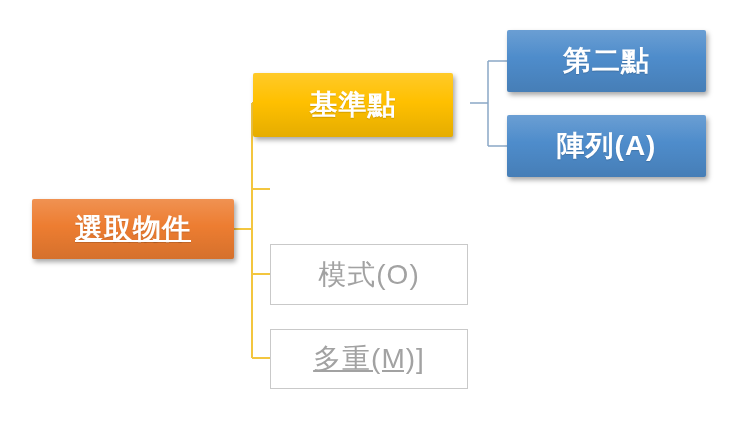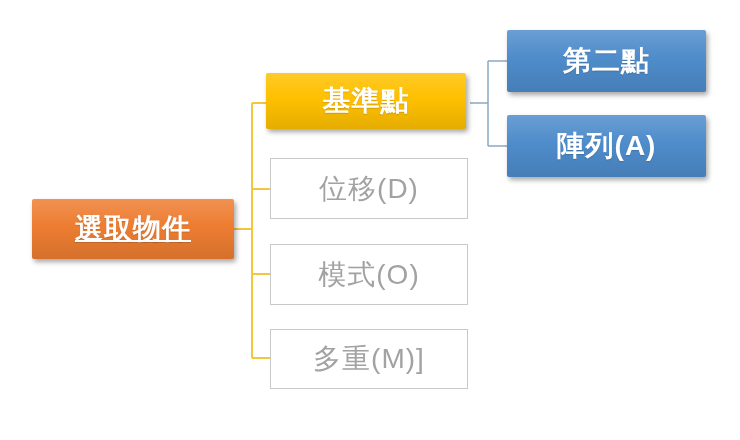--- a/index.html
+++ b/index.html
@@ -21,33 +21,33 @@
   }
   .node.filled{
     color:#ffffff;
     font-weight:bold;
     border-radius:2px;
     background-image:linear-gradient(to bottom, rgba(255,255,255,0.16), rgba(255,255,255,0) 45%, rgba(0,0,0,0.10));
     box-shadow:2px 3px 5px rgba(0,0,0,0.35);
     text-shadow:0 1px 1px rgba(0,0,0,0.15);
   }
   .node.root{background-color:var(--root_orange,#ED7D31); left:32px; top:199px; width:202px; height:60px;text-decoration:underline;}
-  .node.base{background-color:var(--base_yellow,#FFC000); left:266px; top:73px;  width:200px; height:56px;}
+  .node.base{background-color:var(--base_yellow,#FFC000); left:253px; top:73px;  width:200px; height:64px;}
   .node.blue1{background-color:var(--branch_blue,#4E8CCB); left:507px; top:30px;  width:199px; height:62px;}
   .node.blue2{background-color:var(--branch_blue,#4E8CCB); left:507px; top:115px; width:199px; height:62px;}
   .node.outline{
     background:#ffffff;
     border:1px solid var(--outline_border,#C9C9C9);
     color:var(--outline_text,#A2A2A2);
     font-weight:normal;
     border-radius:0;
   }
   .node.o1{left:270px; top:158px; width:198px; height:61px;}
   .node.o2{left:270px; top:244px; width:198px; height:61px;text-align:center;}
-  .node.o3{left:270px; top:329px; width:198px; height:60px;}
+  .node.o3{left:270px; top:329px; width:198px; height:60px;text-decoration:underline;}
 </style>
 </head>
 <body>
 
 <div class="canvas">
 
   <svg class="connectors" width="740" height="440" viewBox="0 0 740 440" aria-hidden="true">
 
     <g stroke="var(--connector_yellow,#F3C63F)" stroke-width="2" fill="none">
       <path d="M234,229 H252"></path>
@@ -63,21 +63,20 @@
       <path d="M488,61 V146"></path>
       <path d="M488,61 H507"></path>
       <path d="M488,146 H507"></path>
     </g>
   </svg>
 
   <div class="node filled root">選取物件</div>
 
   <div class="node filled base">基準點</div>
 
-  <div class="node outline o1">位移(D)</div>
 
   <div class="node outline o2">模式(O)</div>
 
   <div class="node outline o3">多重(M)]</div>
 
   <div class="node filled blue1">第二點</div>
 
   <div class="node filled blue2">陣列(A)</div>
 
 </div>

